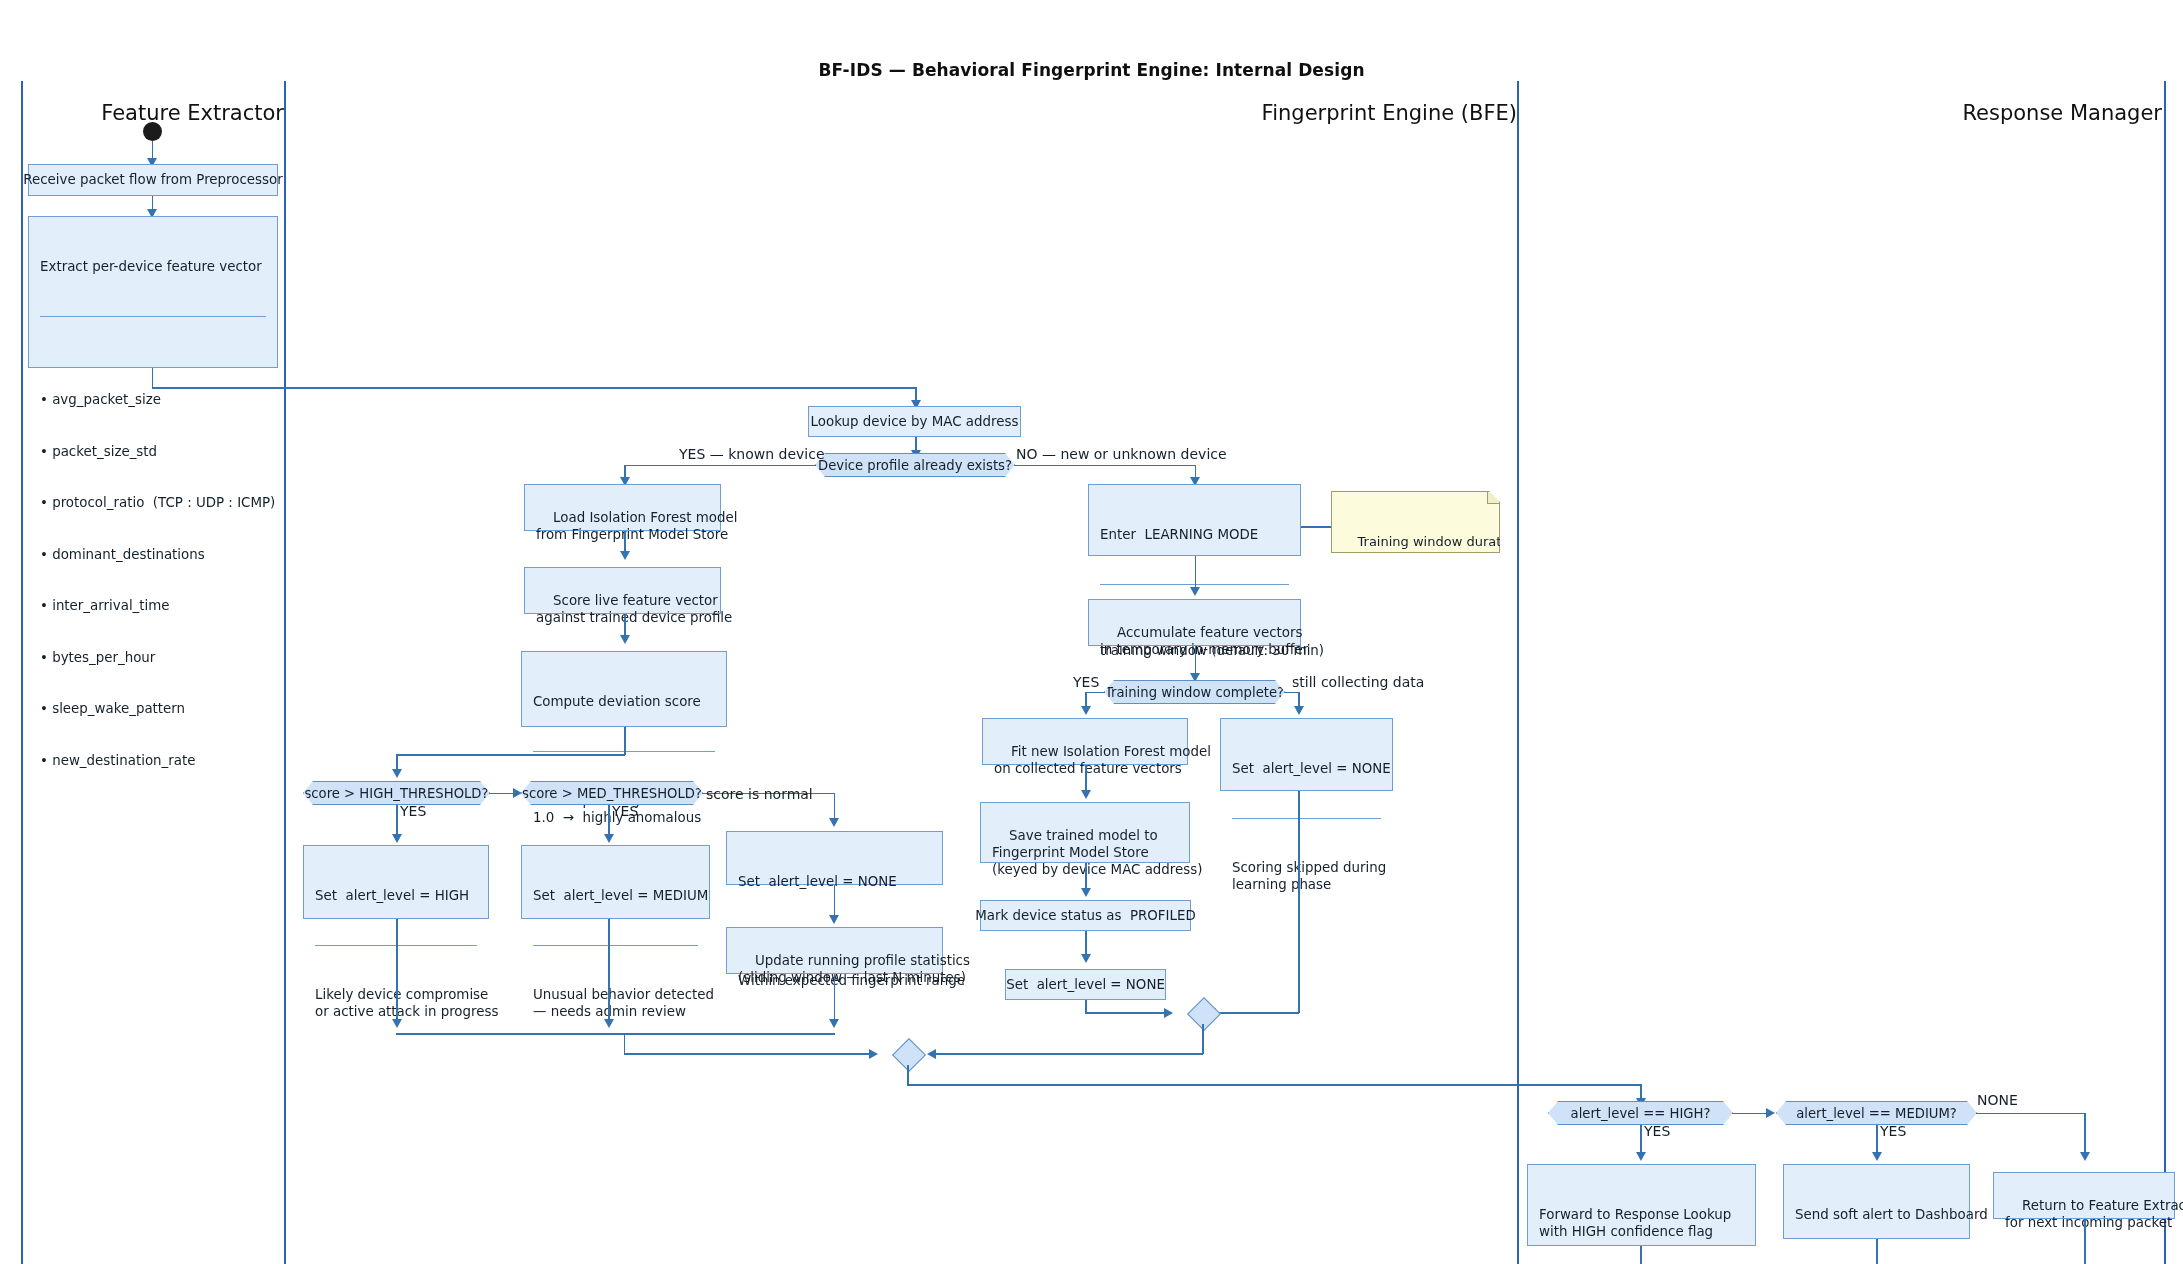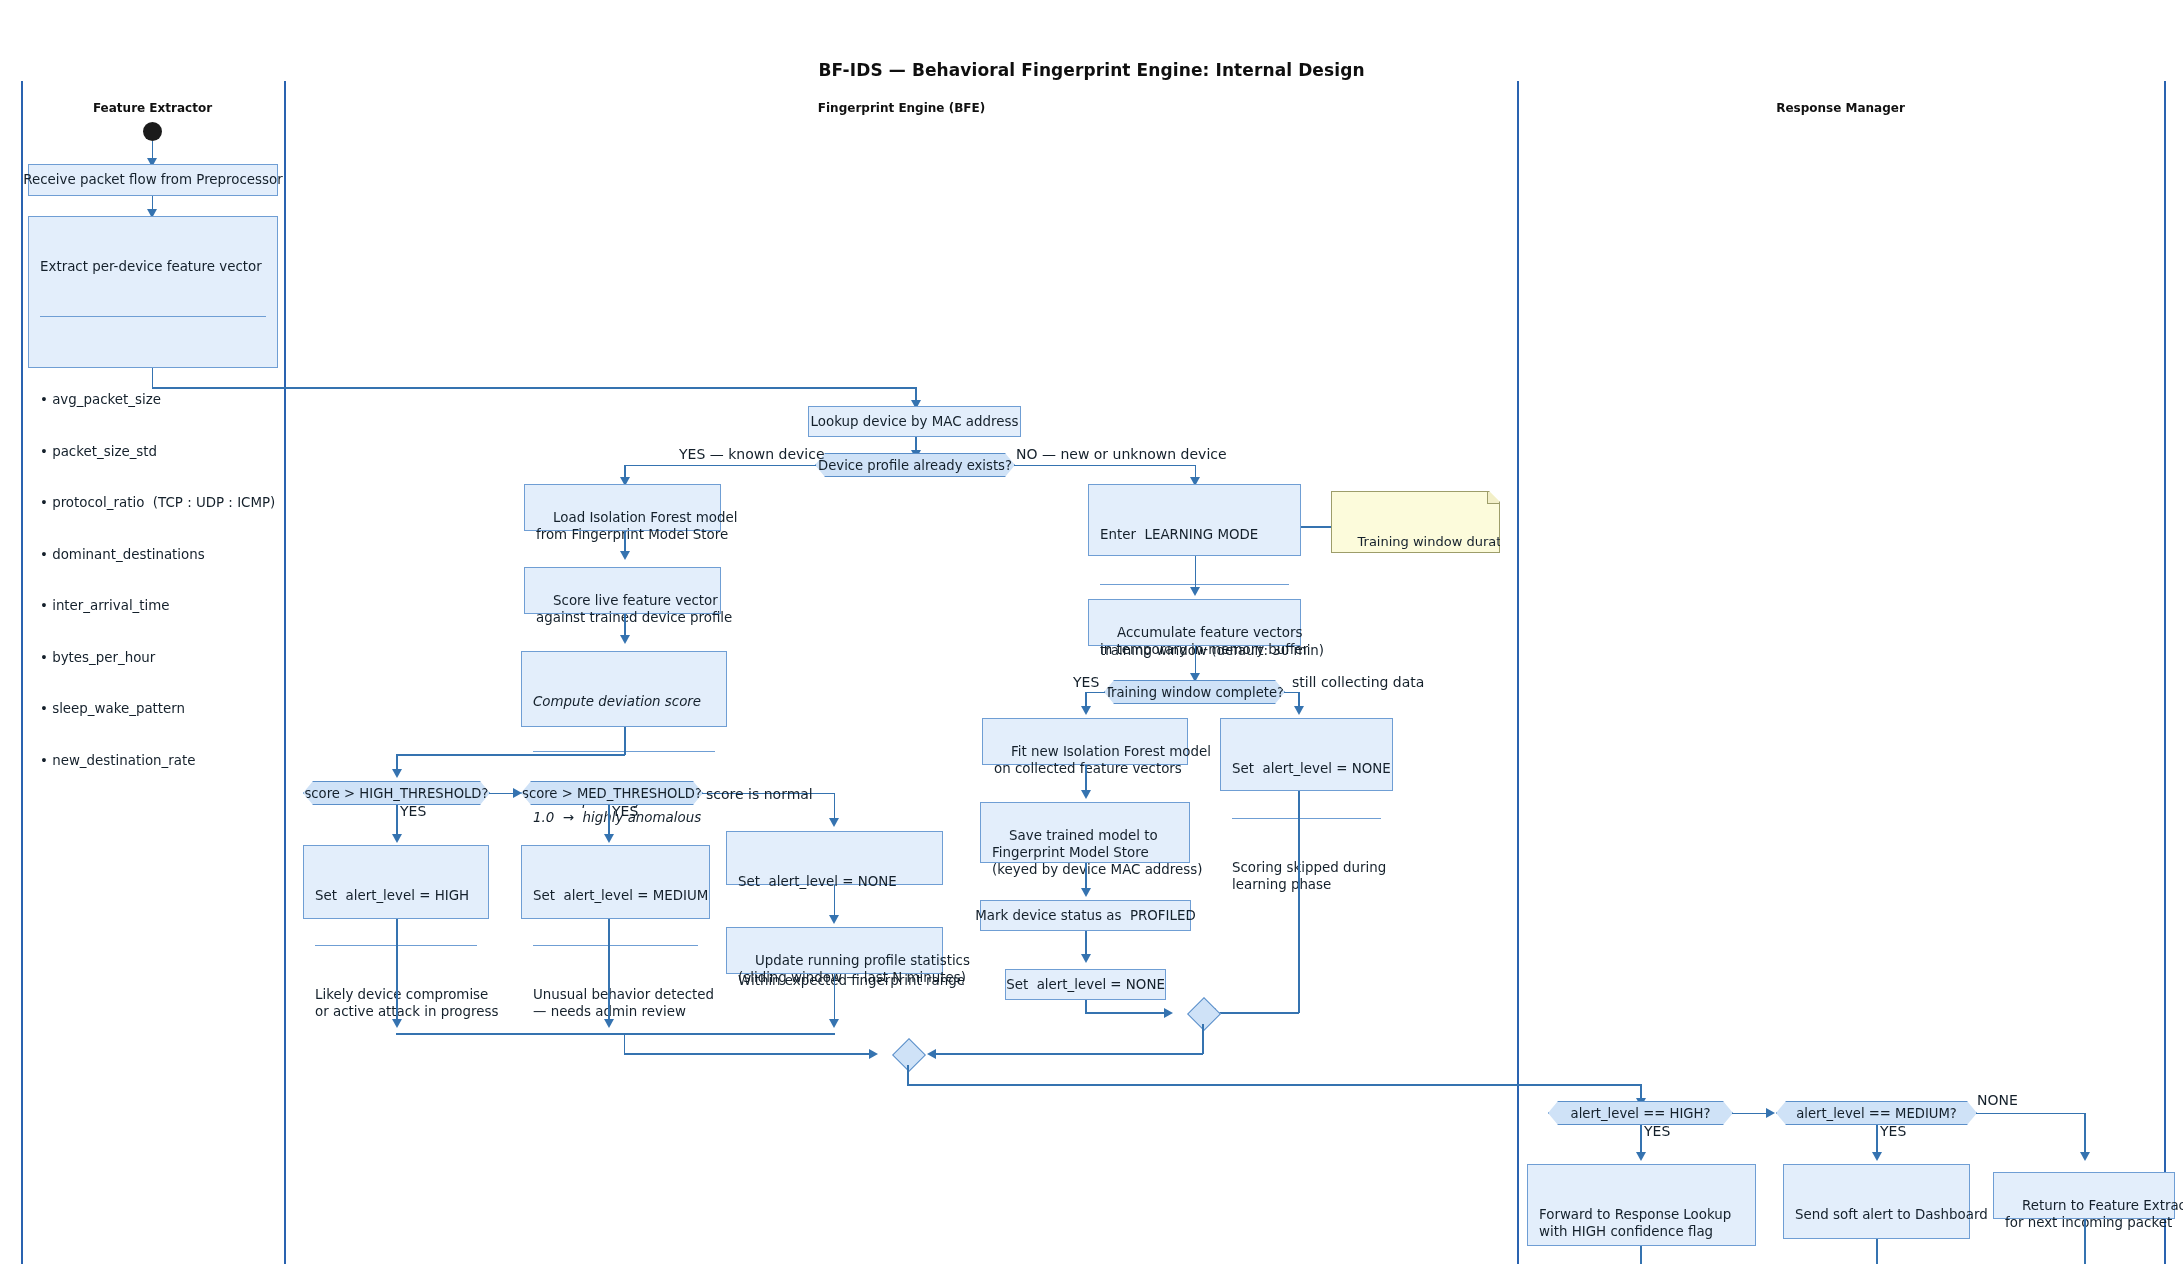--- a/index.html
+++ b/index.html
@@ -9,21 +9,21 @@
   .diagram-title{
     position:absolute;left:0;top:12px;width:2183px;text-align:center;
     font-family:"DejaVu Sans", sans-serif;font-weight:bold;font-size:17px;color:#0f0f0f;
     letter-spacing:.1px;
   }
 
   
   .lane-frame{position:absolute;border-left:2px solid #2a63b0;border-right:2px solid #2a63b0;}
   .lane-divider{position:absolute;width:2px;background:#2a63b0;}
   .lane-title{
-    position:absolute;text-align:center;font-weight:bold;font-size:12px;color:#111;
+    position:absolute;text-align:right;font-weight:normal;font-size:21px;color:#111;
     font-family:"DejaVu Sans", sans-serif;
   }
 
   
   .node{
     position:absolute;box-sizing:border-box;
     background:#e3eefb;border:1.3px solid #6f9ed4;border-radius:0;
     color:#14202b;font-size:13.4px;line-height:1.28;
     padding:7px 11px;white-space:pre;
   }
@@ -157,21 +157,21 @@
   <div class="ln lnv" style="left:624px;top:483px;height:25px;"></div>
   <div class="arw arw-d" style="left:619.5px;top:503px;"></div>
 
   <div class="node" style="left:524px;top:519px;width:197px;height:47px;">
     <span>Score live feature vector
 against trained device profile</span>
   </div>
   <div class="ln lnv" style="left:624px;top:566px;height:26px;"></div>
   <div class="arw arw-d" style="left:619.5px;top:587px;"></div>
 
-  <div class="node" style="left:521px;top:603px;width:206px;height:76px;font-style:italic;">
+  <div class="node" style="left:521px;top:603px;width:206px;height:76px;">
     <span class="hdr">Compute deviation score</span>
     <span class="rule"></span>
     <span class="body">0.0  →  perfectly normal
 1.0  →  highly anomalous</span>
   </div>
 
   <div class="ln lnv" style="left:624px;top:679px;height:28px;"></div>
   <div class="ln lnh" style="left:396px;top:706px;width:229px;"></div>
   <div class="ln lnv" style="left:396px;top:706px;height:20px;"></div>
   <div class="arw arw-d" style="left:391.5px;top:721px;"></div>

